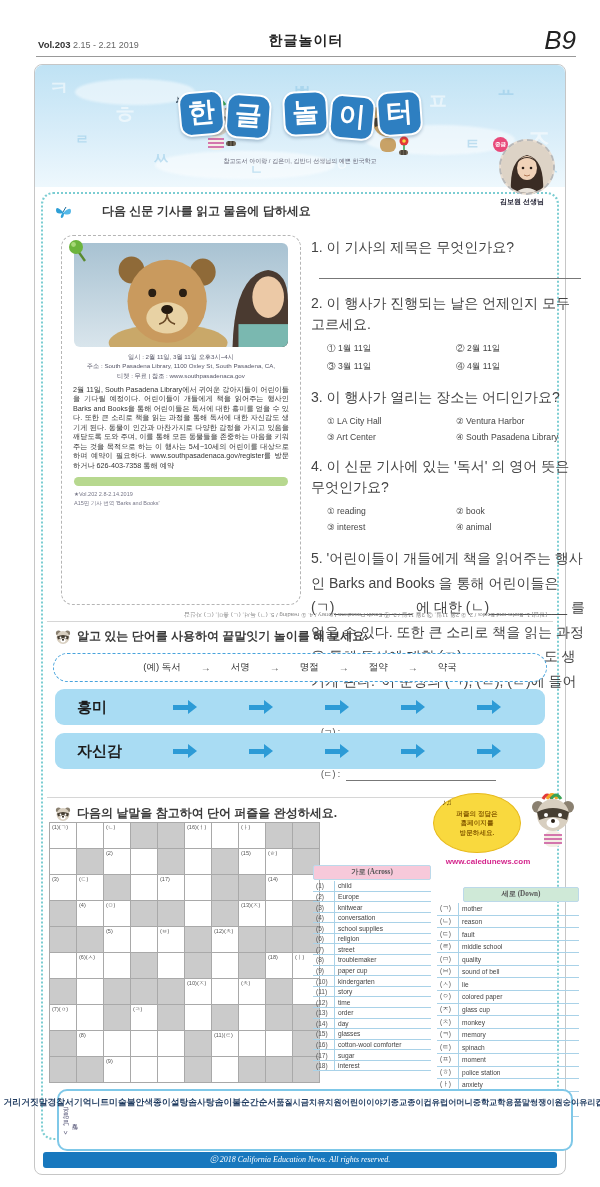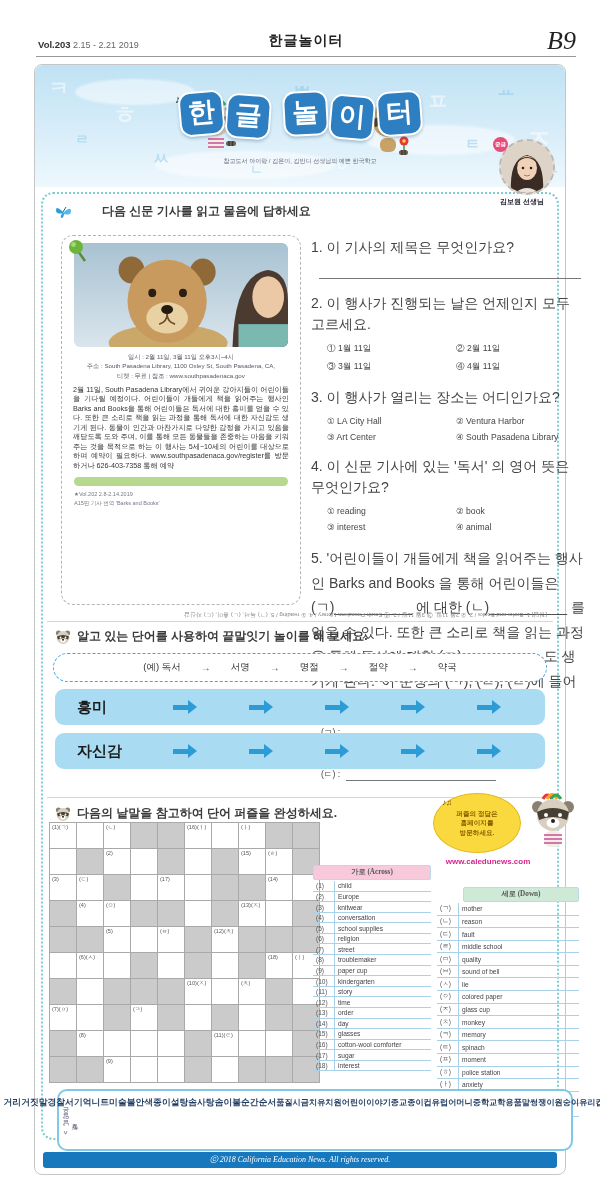--- a/index.html
+++ b/index.html
@@ -4,21 +4,21 @@
 <style>
   html,body{margin:0;padding:0;background:#fff;}
   body{width:600px;height:1187px;position:relative;font-family:"Liberation Sans",sans-serif;color:#333;}
   .sheet{position:absolute;inset:0;background:#fff;overflow:hidden;}
 
   
   .hdr{position:absolute;top:26px;left:36px;right:24px;height:26px;}
   .hdr-vol{position:absolute;left:2px;bottom:2px;font-size:9px;color:#666;}
   .hdr-vol b{color:#333;font-size:9.5px;}
   .hdr-title{position:absolute;left:0;right:0;bottom:2px;text-align:center;font-size:14px;font-weight:bold;color:#222;letter-spacing:1px;}
-  .hdr-page{position:absolute;right:0;bottom:-4px;font-family:Liberation Serif, serif;font-style:italic;font-size:26px;color:#222;}
+  .hdr-page{position:absolute;right:0;bottom:-4px;font-family:Liberation Sans, sans-serif;font-style:italic;font-size:26px;color:#222;}
   .hdr-line{position:absolute;top:56px;left:36px;right:24px;border-top:1.5px solid #999;}
 
   
   .frame{position:absolute;top:64px;left:34px;width:530px;height:1109px;border:1px solid #c6c6c6;border-radius:8px;background:#fff;}
 
   
   .banner{position:absolute;top:0;left:0;right:0;height:122px;border-radius:8px 8px 0 0;overflow:hidden;
           background:linear-gradient(180deg,#bfe2f4 0%,#d8edf9 55%,#eef8fd 100%);}
   .bl{position:absolute;color:#ffffff;opacity:.55;font-weight:bold;}
   .bl.b2{color:#8fc7e6;opacity:.5;}

